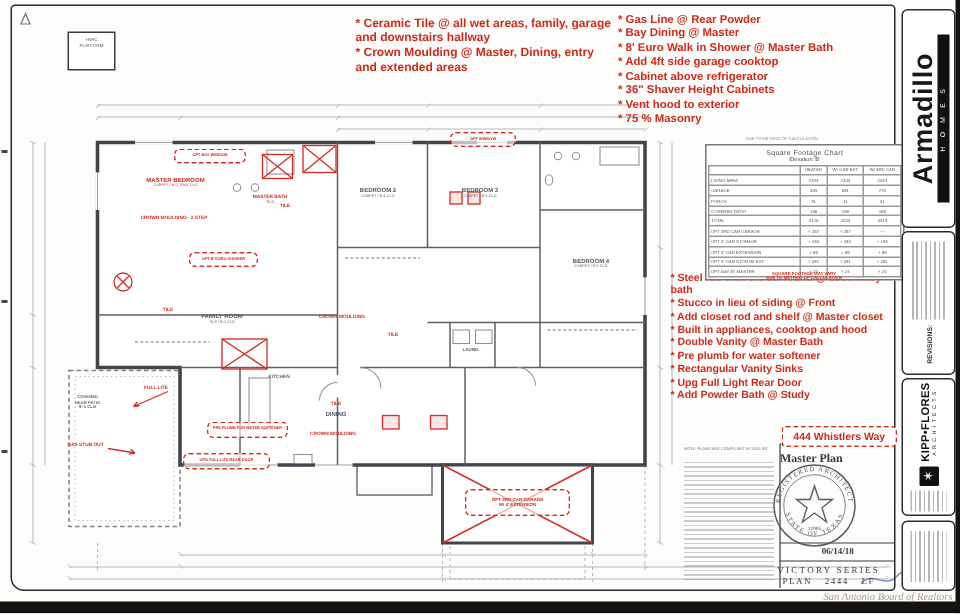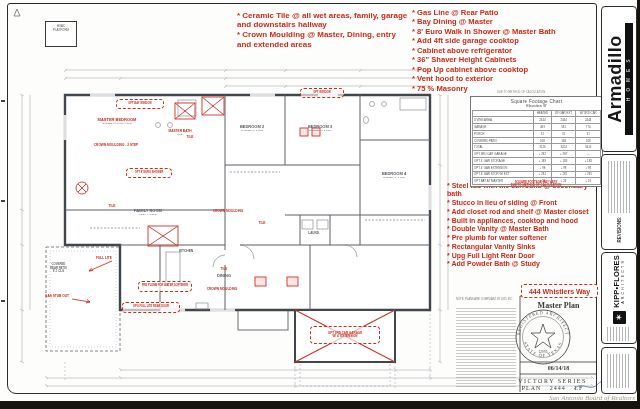--- a/index.html
+++ b/index.html
@@ -28,21 +28,21 @@
              font-weight:normal;height:4.2px;}
   table.sqft td.lbl{text-align:left;width:58px;}
   .note-above{left:497px;top:90px;font-size:2.8px;color:#8a8a8a;}
   .sqft-caption{left:486px;top:181px;width:100px;text-align:center;color:#cf2a1e;
                 font-size:2.9px;font-weight:bold;line-height:1.15;}
   
   .addr-box{left:521px;top:284px;width:75px;height:12px;border:1.2px dashed #d02a1a;
             border-radius:3px;color:#d02a1a;font-weight:bold;font-size:7px;
             display:flex;align-items:center;justify-content:center;background:#fff;}
   
-  .master-plan{left:520px;top:301px;width:77px;text-align:center;
+  .master-plan{left:520px;top:301px;width:77px;
                font-family:"Liberation Serif",serif;font-weight:bold;font-size:8px;color:#3a3a3a;}
   .seal-date{left:520px;top:365px;width:77px;text-align:center;
              font-family:"Liberation Serif",serif;font-weight:bold;font-size:6px;color:#3a3a3a;}
   .victory{left:508px;top:378px;width:89px;text-align:center;
            font-family:"Liberation Serif",serif;font-size:6px;color:#3f3f3f;
            letter-spacing:1.5px;line-height:1.2;}
   .victory .plan-line{word-spacing:6px;letter-spacing:1px;}
   .tb-note{left:456px;top:298px;width:60px;font-size:2.7px;color:#777;line-height:1.2;}
   .micro{background:repeating-linear-gradient(to bottom,rgba(110,110,110,.5) 0 1px,transparent 1px 3px);}
   .watermark{left:522px;top:394px;width:113px;text-align:right;font-family:"Liberation Serif",serif;
@@ -153,27 +153,26 @@
   <div class="abs frame"></div>
   <div class="abs reg-tick" style="left:1px;top:100px"></div>
   <div class="abs reg-tick" style="left:1px;top:200px"></div>
   <div class="abs reg-tick" style="left:1px;top:300px"></div>
 
   <div class="abs red-list list-a">
       <div class="rl">* Ceramic Tile @ all wet areas, family, garage and downstairs hallway</div>
       <div class="rl">* Crown Moulding @ Master, Dining, entry and extended areas</div>
     </div>
   <div class="abs red-list list-b">
-      <div class="rl">* Gas Line @ Rear Patio</div>
+      <div class="rl">* Gas Line @ Rear Powder</div>
       <div class="rl">* Bay Dining @ Master</div>
       <div class="rl">* 8' Euro Walk in Shower @ Master Bath</div>
       <div class="rl">* Add 4ft side garage cooktop</div>
       <div class="rl">* Cabinet above refrigerator</div>
       <div class="rl">* 36" Shaver Height Cabinets</div>
-      <div class="rl">* Pop Up cabinet above cooktop</div>
       <div class="rl">* Vent hood to exterior</div>
       <div class="rl">* 75 % Masonry</div>
     </div>
   <div class="abs red-list list-c">
       <div class="rl">* Steel tub with tile surround @ secondary bath</div>
       <div class="rl">* Stucco in lieu of siding @ Front</div>
       <div class="rl">* Add closet rod and shelf @ Master closet</div>
       <div class="rl">* Built in appliances, cooktop and hood</div>
       <div class="rl">* Double Vanity @ Master Bath</div>
       <div class="rl">* Pre plumb for water softener</div>

